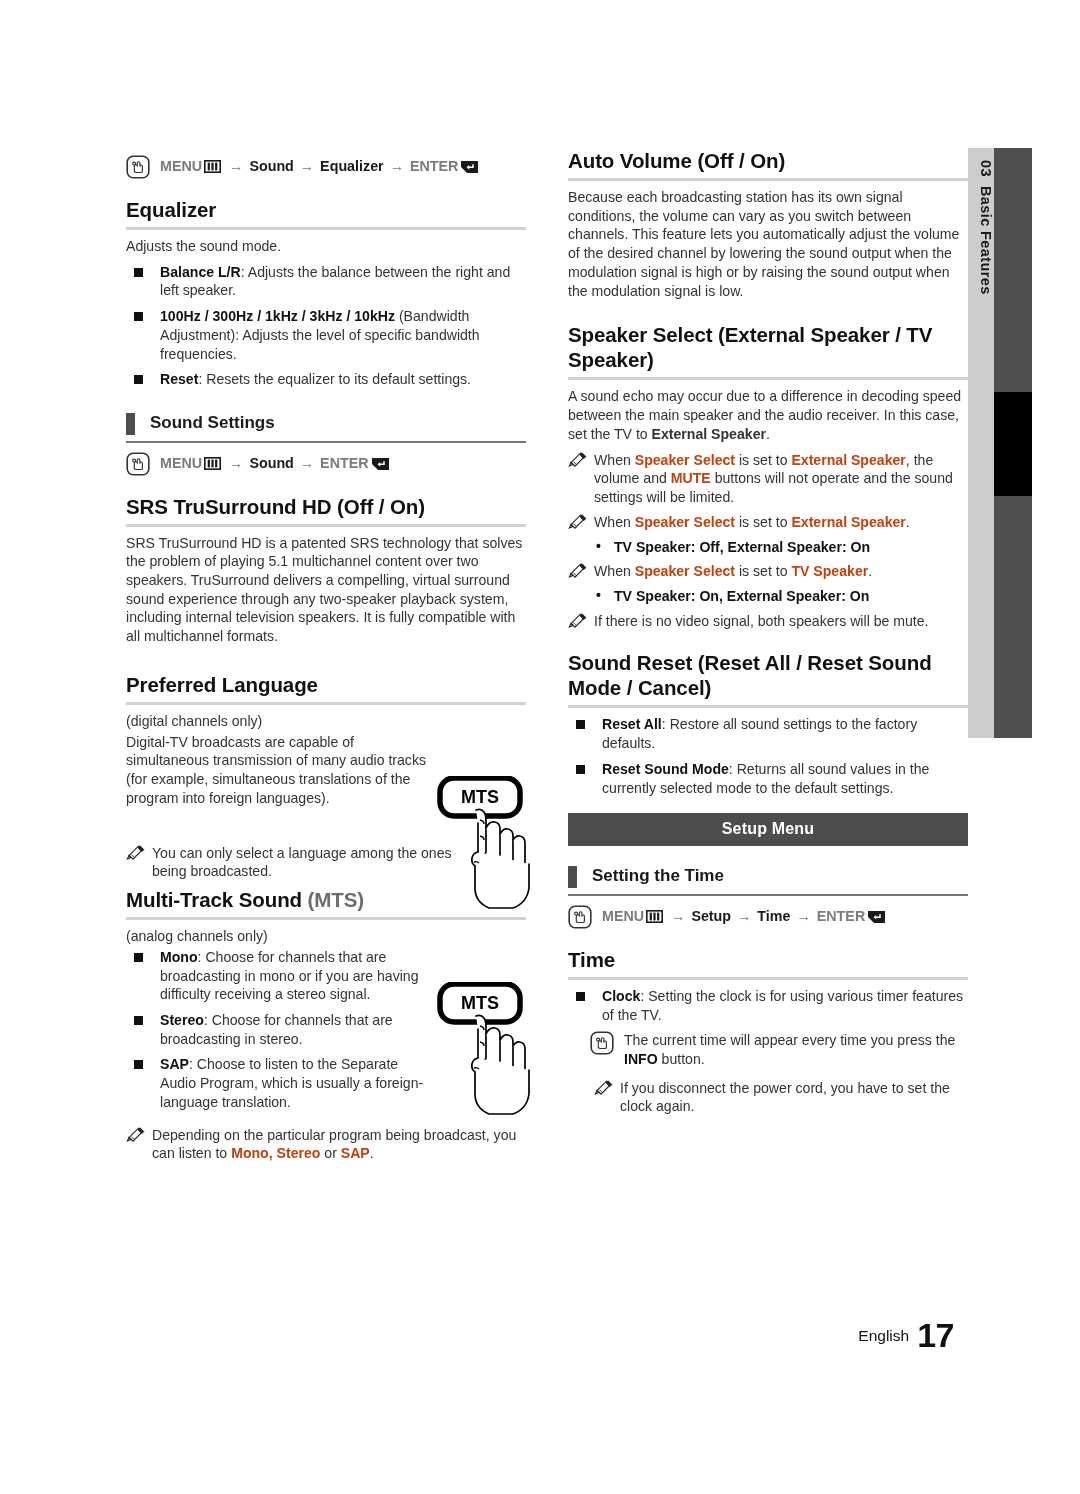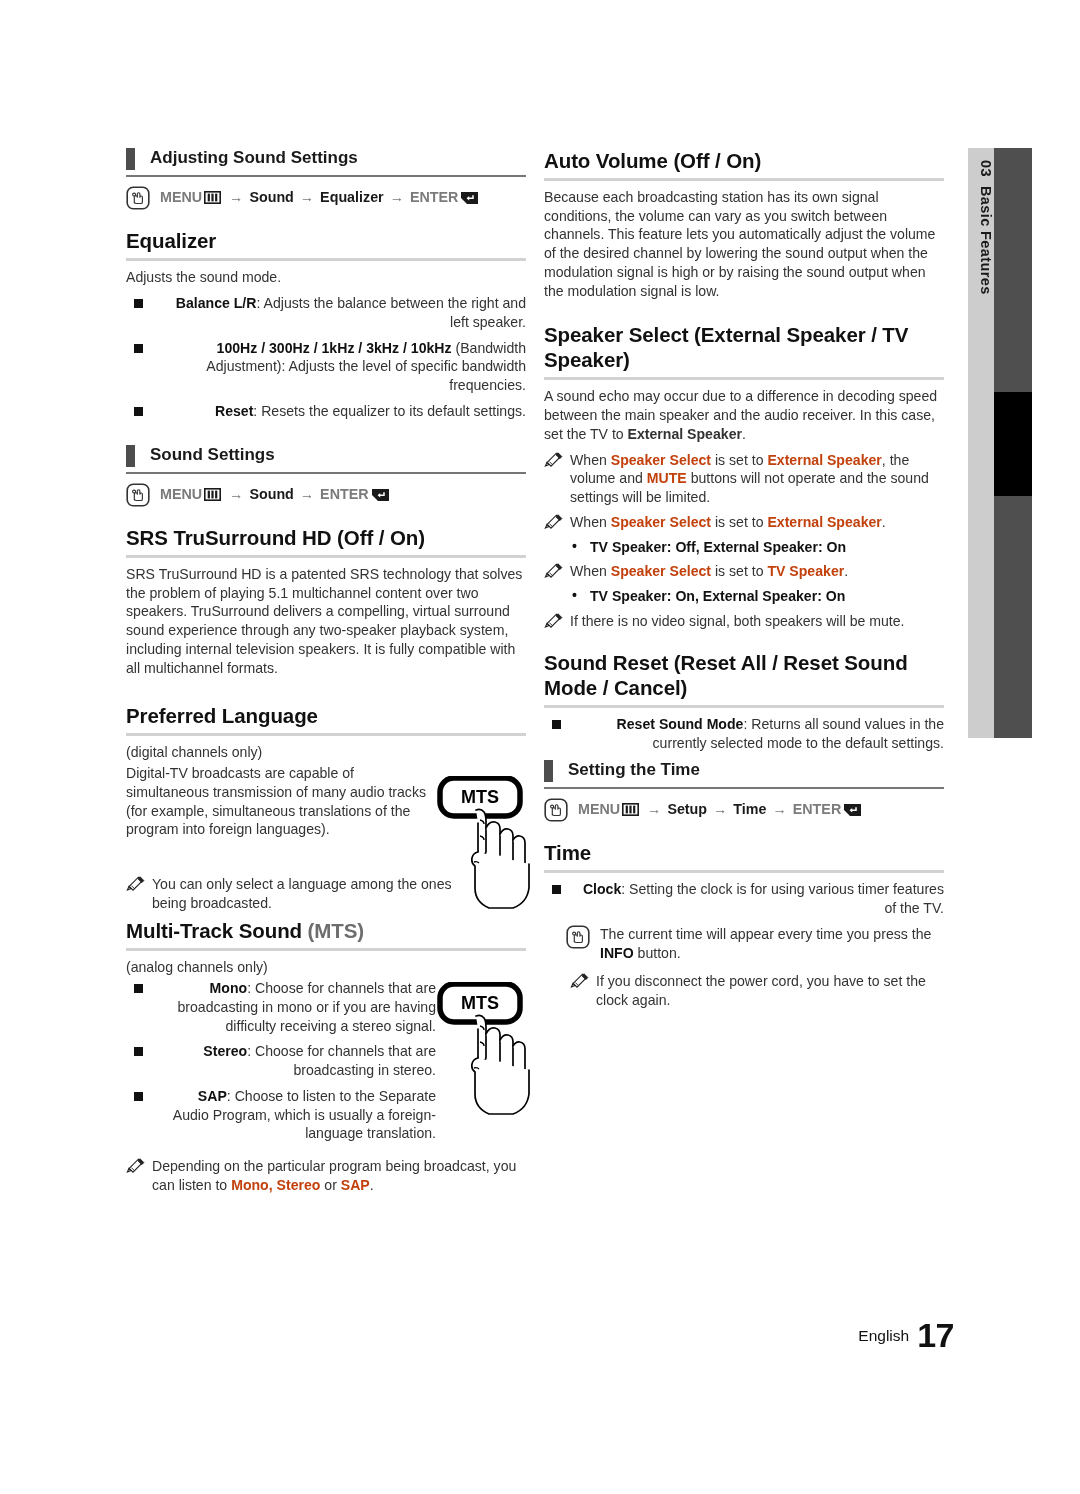--- a/index.html
+++ b/index.html
@@ -63,21 +63,21 @@
     background: #000000;
   }
 
   
   .col {
     position: absolute;
     top: 148px;
     width: 400px;
   }
   .col-left  { left: 126px; }
-  .col-right { left: 544px; }
+  .col-right { left: 568px; }
 
   
   .sect-head {
     position: relative;
     margin: 0 0 9px 0;
     padding: 0 0 7px 24px;
     border-bottom: 2px solid #767676;
     font-size: 17px;
     font-weight: bold;
     color: #1a1a1a;
@@ -130,21 +130,20 @@
 
   
   .blist { margin: 0 0 7px 0; }
   .bitem {
     position: relative;
     padding-left: 34px;
     margin-bottom: 7px;
     font-size: 14.1px;
     line-height: 1.33;
     color: #333333;
-    text-align: right;
   }
   .bitem::before {
     content: "";
     position: absolute;
     left: 8px;
     top: 5px;
     width: 9px;
     height: 9px;
     background: #111111;
   }
@@ -248,21 +247,20 @@
   <div class="side-tab">
     <div class="side-tab-label">
       <span class="side-tab-num">03</span><span>Basic Features</span>
     </div>
   </div>
   <div class="side-bar-dark"></div>
   <div class="side-bar-mark"></div>
 
   <div class="col col-left">
 
-    <h2 class="sect-head">Adjusting Sound Settings</h2>
 
     <div class="menu-path">
       <span>
         <svg width="24" height="24" viewBox="0 0 24 24" style="margin-right:10px;">
           <rect x="1.2" y="1.2" width="21.6" height="21.6" rx="6" ry="6" fill="#fff" stroke="#333" stroke-width="1.6"></rect>
           <path d="M8.3 16.8 L8.3 11.2 q0-1.5 1.5-1.5 q1.5 0 1.5 1.5 L11.3 8 q0-1.3 1.3-1.3 q1.3 0 1.3 1.3 l0 3.2 q0.1-1.2 1.3-1.2 q1.2 0 1.2 1.3 l0 4.6 q0 1.6-1.6 1.6 l-4.7 0 q-1.8 0-1.8-1.7 z" fill="#fff" stroke="#333" stroke-width="1.15" stroke-linejoin="round"></path>
           <circle cx="8.1" cy="8.6" r="1.5" fill="none" stroke="#333" stroke-width="1.1"></circle>
         </svg>
       </span>
       <span class="menu-path-text">
@@ -420,23 +418,25 @@
           <path d="M2.9 10.5 L1.4 14.0 L4.9 12.6 Z" fill="#fff" stroke="#222" stroke-width="1.1"></path>
           <path d="M5.4 9.6 L8.9 13.1" fill="none" stroke="#222" stroke-width="0.9"></path>
         </svg>
       </span>
       <span>If there is no video signal, both speakers will be mute.</span>
     </div>
 
     <h1 class="h-title" style="margin-top:20px;">Sound Reset (Reset All / Reset Sound Mode / Cancel)</h1>
 
     <div class="blist">
+      <div class="bitem"><b>Reset All</b><span>: Restore all sound settings to the factory defaults.</span></div>
       <div class="bitem"><b>Reset Sound Mode</b><span>: Returns all sound values in the currently selected mode to the default settings.</span></div>
     </div>
 
+    <div class="banner">Setup Menu</div>
 
     <h2 class="sect-head">Setting the Time</h2>
 
     <div class="menu-path">
       <span>
         <svg width="24" height="24" viewBox="0 0 24 24" style="margin-right:10px;">
           <rect x="1.2" y="1.2" width="21.6" height="21.6" rx="6" ry="6" fill="#fff" stroke="#333" stroke-width="1.6"></rect>
           <path d="M8.3 16.8 L8.3 11.2 q0-1.5 1.5-1.5 q1.5 0 1.5 1.5 L11.3 8 q0-1.3 1.3-1.3 q1.3 0 1.3 1.3 l0 3.2 q0.1-1.2 1.3-1.2 q1.2 0 1.2 1.3 l0 4.6 q0 1.6-1.6 1.6 l-4.7 0 q-1.8 0-1.8-1.7 z" fill="#fff" stroke="#333" stroke-width="1.15" stroke-linejoin="round"></path>
           <circle cx="8.1" cy="8.6" r="1.5" fill="none" stroke="#333" stroke-width="1.1"></circle>
         </svg>

